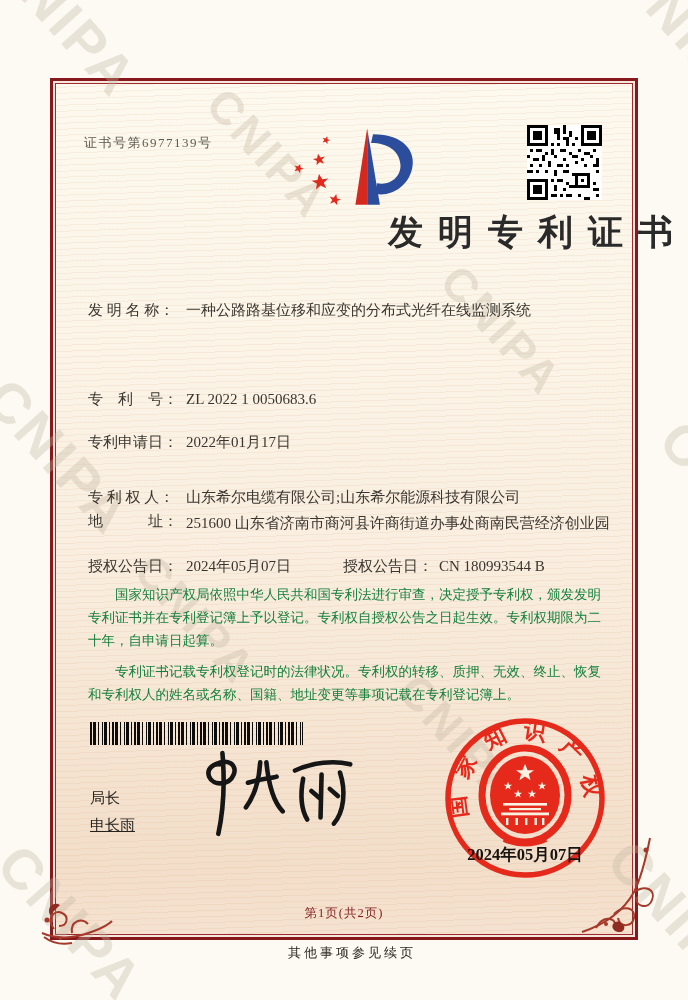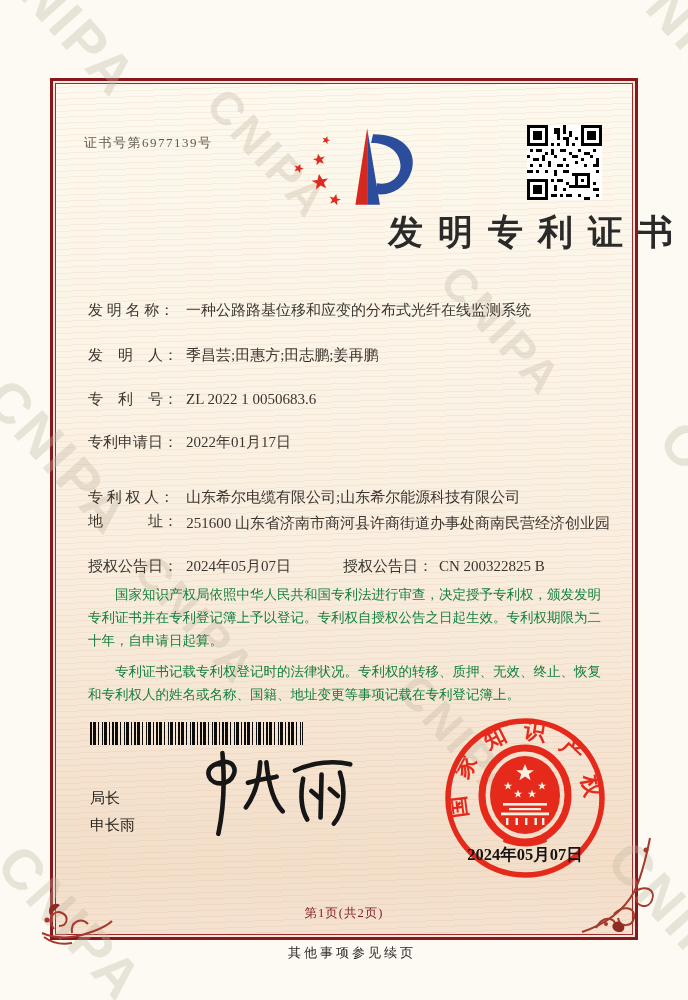--- a/index.html
+++ b/index.html
@@ -21,32 +21,32 @@
   
   .content{position:absolute;inset:0;z-index:2;color:#35322C;}
   .cert-no{position:absolute;left:84px;top:112px;font-size:13px;letter-spacing:1.5px;color:#5E5A50;margin-top:22px;}
   .logo{position:absolute;left:283px;top:121px;width:137px;height:94px;}
   .qr{position:absolute;left:527px;top:125px;width:75px;height:75px;background:#fff;}
   .title{position:absolute;left:0;top:209px;width:100%;text-align:right;
          font-size:35px;font-weight:700;letter-spacing:15px;text-indent:15px;color:#2A2A2A;}
   .field-row{position:absolute;left:88px;font-size:15px;line-height:21px;color:#3A362F;white-space:nowrap;margin-top:8px;}
   .field-row .lbl{display:inline-block;width:98px;vertical-align:top;}
   .field-row .val{display:inline-block;vertical-align:top;}
-  .field-row .val.wrap{white-space:normal;width:424px;line-height:24px;text-align:right;}
+  .field-row .val.wrap{white-space:normal;width:424px;line-height:24px;}
   .r1{top:292px}.r2{top:337px}.r3{top:381px}.r4{top:424px}.r5{top:479px}.r6{top:503px}.r7{top:548px}
   .pair2{position:absolute;left:255px;top:0;}
   .pair2 .lbl{width:96px;}
   .paras{position:absolute;left:88px;top:583px;width:521px;font-size:13.5px;line-height:23px;color:#15803d;}
   .paras p{margin:0 0 8px 0;text-indent:2em;}
   .barcode{position:absolute;left:90px;top:722px;width:213px;height:23px;
     background:repeating-linear-gradient(90deg,#0c0c0c 0 2px,rgba(0,0,0,0) 2px 3px,#0c0c0c 3px 6px,
       rgba(0,0,0,0) 6px 8px,#0c0c0c 8px 9px,rgba(0,0,0,0) 9px 12px,#0c0c0c 12px 13px,rgba(0,0,0,0) 13px 14px,
       #0c0c0c 14px 17px,rgba(0,0,0,0) 17px 19px,#0c0c0c 19px 20px,rgba(0,0,0,0) 20px 22px);}
   .signer-title{position:absolute;left:90px;top:789px;font-size:15px;color:#26231F;}
-  .signer-name{position:absolute;left:90px;top:816px;font-size:15px;color:#26231F;}
+  .signer-name{position:absolute;left:90px;top:816px;font-size:15px;color:#26231F;text-decoration:underline;}
   .signature{position:absolute;left:180px;top:748px;width:185px;height:92px;}
   .seal{position:absolute;left:439px;top:712px;width:172px;height:172px;}
   .page-indicator{position:absolute;left:0;top:905px;width:100%;text-align:center;
                   font-size:12.5px;color:#7f1d1d;letter-spacing:1px;}
   .continuation{position:absolute;left:8px;top:944px;width:100%;text-align:center;
                 font-size:13px;letter-spacing:3px;color:#2B2823;}
   .orn-br{position:absolute;left:576px;top:836px;width:80px;height:106px;}
   .orn-bl{position:absolute;left:38px;top:889px;width:76px;height:58px;}
 </style>
 </head>
@@ -105,39 +105,36 @@
                  M9,20h1v2h-1z M12,21h1v1h-1z M14,20h2v1h-2z M22,21h2v1h-2z
                  M8,23h2v1h-2z M11,23h1v1h-1z M13,23h2v1h-2z M17,23h1v1h-1z M19,24h2v1h-2z M23,23h1v1h-1z"></path>
       </g>
     </svg>
 
     <div class="title">发明专利证书</div>
 
     <div class="field-row r1">
       <span class="lbl">发 明 名 称：</span><span class="val">一种公路路基位移和应变的分布式光纤在线监测系统</span>
     </div>
-    <div class="field-row r2">
-      <span class="lbl">发　明　人：</span><span class="val">季昌芸;田惠方;田志鹏;姜再鹏</span>
-    </div>
     <div class="field-row r3">
       <span class="lbl">专　利　号：</span><span class="val">ZL 2022 1 0050683.6</span>
     </div>
     <div class="field-row r4">
       <span class="lbl">专利申请日：</span><span class="val">2022年01月17日</span>
     </div>
     <div class="field-row r5">
       <span class="lbl">专 利 权 人：</span><span class="val">山东希尔电缆有限公司;山东希尔能源科技有限公司</span>
     </div>
     <div class="field-row r6">
       <span class="lbl">地　　　址：</span><span class="val wrap">251600 山东省济南市商河县许商街道办事处商南民营经济创业园</span>
     </div>
     <div class="field-row r7">
       <span class="lbl">授权公告日：</span><span class="val">2024年05月07日</span>
       <span class="pair2">
-        <span class="lbl">授权公告日：</span><span class="val">CN 200322825 B</span>
+        <span class="lbl">授权公告日：</span><span class="val">CN 180993544 B</span>
       </span>
     </div>
 
     <div class="paras">
       <p>国家知识产权局依照中华人民共和国专利法进行审查，决定授予专利权，颁发发明专利证书并在专利登记簿上予以登记。专利权自授权公告之日起生效。专利权期限为二十年，自申请日起算。</p>
       <p>专利证书记载专利权登记时的法律状况。专利权的转移、质押、无效、终止、恢复和专利权人的姓名或名称、国籍、地址变更等事项记载在专利登记簿上。</p>
     </div>
 
     <div class="barcode"></div>
 

